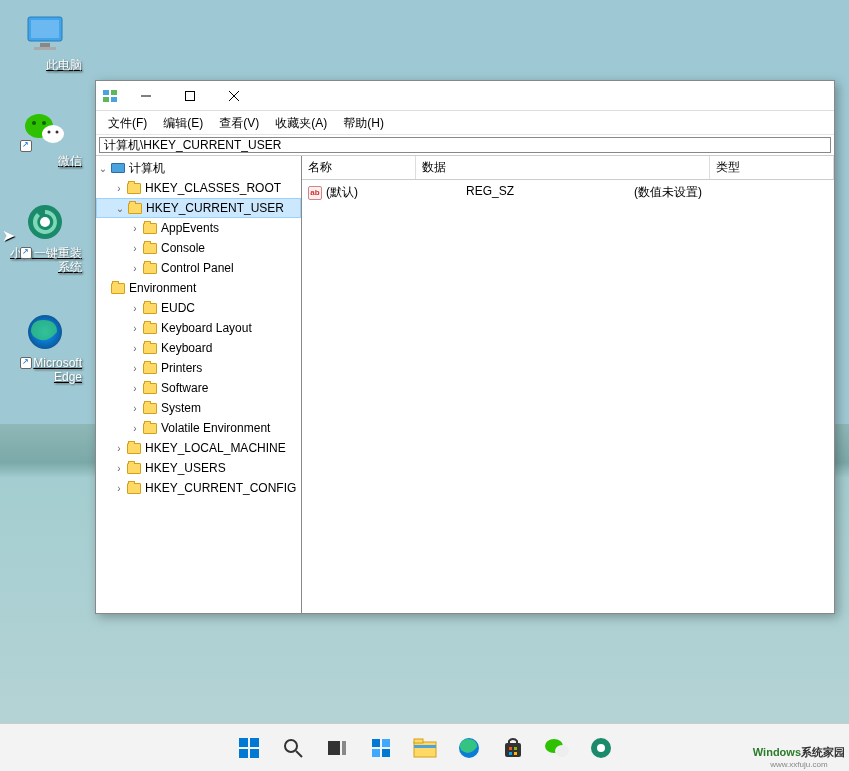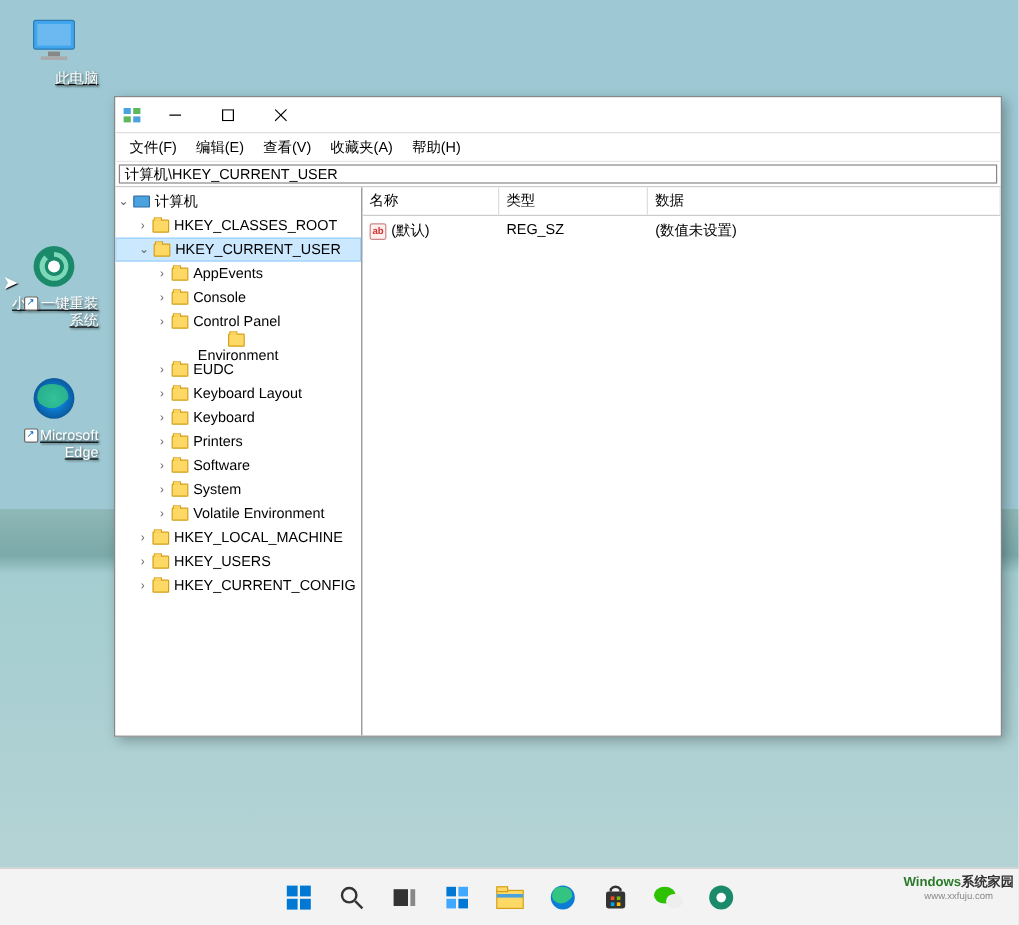--- a/index.html
+++ b/index.html
@@ -32,41 +32,41 @@
 .menubar { height: 24px; display: flex; align-items: flex-end; padding: 0 4px; font-size: 12px; border-bottom:1px solid #e5e5e5; }
 .menubar .mi { padding: 2px 8px; cursor:pointer; }
 
 .addressbar { height: 16px; border: 1px solid #888; margin: 2px 3px; padding: 1px 4px; font-size: 12px; display:flex; align-items:center; }
 
 .content { flex:1; display:flex; border-top:1px solid #ccc; overflow:hidden; }
 .tree-pane { width: 206px; border-right: 1px solid #888; overflow-y:auto; font-size:12px; padding:2px 0; }
 .values-pane { flex:1; display:flex; flex-direction:column; font-size:12px; }
 .values-header { display:flex; border-bottom:1px solid #ccc; }
 .values-header .col { padding:3px 6px; border-right:1px solid #ddd; }
-.values-row { display:flex; padding:2px 0; }
+.values-row { display:flex; padding:2px 0;gap:44px; }
 .values-row .col { padding:2px 6px; }
 .col-name { width:114px; display:flex; align-items:center; gap:4px;text-align:right;}
 .col-type { width:124px; }
 .col-data { flex:1; }
 
 .tree-item { display:flex; align-items:center; height:20px; cursor:pointer; white-space:nowrap; }
 .tree-item.selected { background:#cce8ff; border:1px solid #99d1ff; }
 .exp { width:14px; text-align:center; color:#666; font-size:10px; cursor:pointer; user-select:none;}
 .tree-icon { width:16px; height:14px; margin-right:3px; display:inline-flex; align-items:center; justify-content:center; }
 .folder { width:14px; height:11px; background:#ffd966; border:1px solid #d4a017; border-radius:1px; position:relative;}
 .folder::before{content:""; position:absolute; top:-3px; left:0; width:5px; height:2px; background:#ffd966; border:1px solid #d4a017; border-bottom:none; border-radius:1px 1px 0 0;}
 .monitor { width:14px; height:10px; background:#4aa3df; border:1px solid #2e6da4; border-radius:1px;}
 .str-icon { width:14px; height:14px; border:1px solid #c88; background:#fee; border-radius:2px; font-size:8px; color:#c33; display:flex; align-items:center; justify-content:center; font-weight:bold;}
 
 
 .taskbar { position:absolute; left:0; bottom:0; width:849px; height:48px; background:#f3f3f3; border-top:1px solid #ccc; display:flex; align-items:center; justify-content:center; gap:4px;}
 .tb-item { width:40px; height:40px; display:flex; align-items:center; justify-content:center; cursor:pointer; border-radius:4px;}
 
 
-.watermark { position:absolute; right:4px; bottom:20px; font-size:11px; font-weight:bold; }
+.watermark { position:absolute; right:4px; bottom:2px; font-size:11px; font-weight:bold; }
 .watermark .w1{ color:#2a7a2a; } .watermark .w2{color:#333;} .watermark .w3{font-size:8px; color:#888; display:block; text-align:center; font-weight:normal;}
 
 .cursor-arrow { position:absolute; left:2px; top:226px; font-size:16px; color:#fff; text-shadow:1px 1px 1px #000;}
 </style>
 </head>
 <body>
 
 <div class="desktop">
 
   <div class="desktop-icon" style="left:8px; top:12px;">
@@ -74,20 +74,34 @@
         <svg width="42" height="38">
           <rect x="4" y="2" width="34" height="24" fill="#41a5ee" stroke="#2b7cb3" rx="2"></rect>
           <rect x="7" y="5" width="28" height="18" fill="#6bb9f0"></rect>
           <rect x="16" y="28" width="10" height="4" fill="#888"></rect>
           <rect x="10" y="32" width="22" height="3" fill="#aaa"></rect>
         </svg>
       </div>
     <span>此电脑</span>
   </div>
 
+  <div class="desktop-icon" style="left:8px; top:108px;">
+    <div class="ic">
+        <svg width="44" height="40">
+          <ellipse cx="16" cy="16" rx="14" ry="12" fill="#2dc100"></ellipse>
+          <ellipse cx="30" cy="24" rx="11" ry="9" fill="#fff"></ellipse>
+          <circle cx="11" cy="13" r="2" fill="#135e00"></circle>
+          <circle cx="21" cy="13" r="2" fill="#135e00"></circle>
+          <circle cx="26" cy="22" r="1.5" fill="#333"></circle>
+          <circle cx="34" cy="22" r="1.5" fill="#333"></circle>
+        </svg>
+        <div class="shortcut-arrow"></div>
+      </div>
+    <span>微信</span>
+  </div>
 
   <div class="desktop-icon" style="left:8px; top:200px;">
     <div class="ic">
         <svg width="44" height="40">
           <circle cx="22" cy="20" r="17" fill="#1a8a6a"></circle>
           <path d="M22 8 a12 12 0 1 1 -8 3 l3 3 a8 8 0 1 0 5 -2 z" fill="#7dd8b8"></path>
           <circle cx="22" cy="20" r="5" fill="#fff"></circle>
         </svg>
         <div class="shortcut-arrow"></div>
       </div>
@@ -189,21 +203,21 @@
             </span>
             <span>Console</span>
           </div>
           <div class="tree-item" style="padding-left: 32px;">
             <span class="exp">›</span>
             <span class="tree-icon">
               <span class="folder"></span>
             </span>
             <span>Control Panel</span>
           </div>
-          <div class="tree-item" style=" flex-direction: column;">
+          <div class="tree-item" style="">
             <span class="exp"></span>
             <span class="tree-icon">
               <span class="folder"></span>
             </span>
             <span>Environment</span>
           </div>
           <div class="tree-item" style="padding-left: 32px;">
             <span class="exp">›</span>
             <span class="tree-icon">
               <span class="folder"></span>
@@ -270,22 +284,22 @@
             <span class="exp">›</span>
             <span class="tree-icon">
               <span class="folder"></span>
             </span>
             <span>HKEY_CURRENT_CONFIG</span>
           </div>
         </div>
       <div class="values-pane">
         <div class="values-header">
           <div class="col col-name">名称</div>
+          <div class="col col-data">数据</div>
           <div class="col col-type">类型</div>
-          <div class="col col-data">数据</div>
         </div>
         <div id="values-body">
             <div class="values-row">
               <div class="col col-name">
                 <span class="str-icon">ab</span>
                 <span>(默认)</span>
               </div>
               <div class="col col-type">REG_SZ</div>
               <div class="col col-data">(数值未设置)</div>
             </div>

